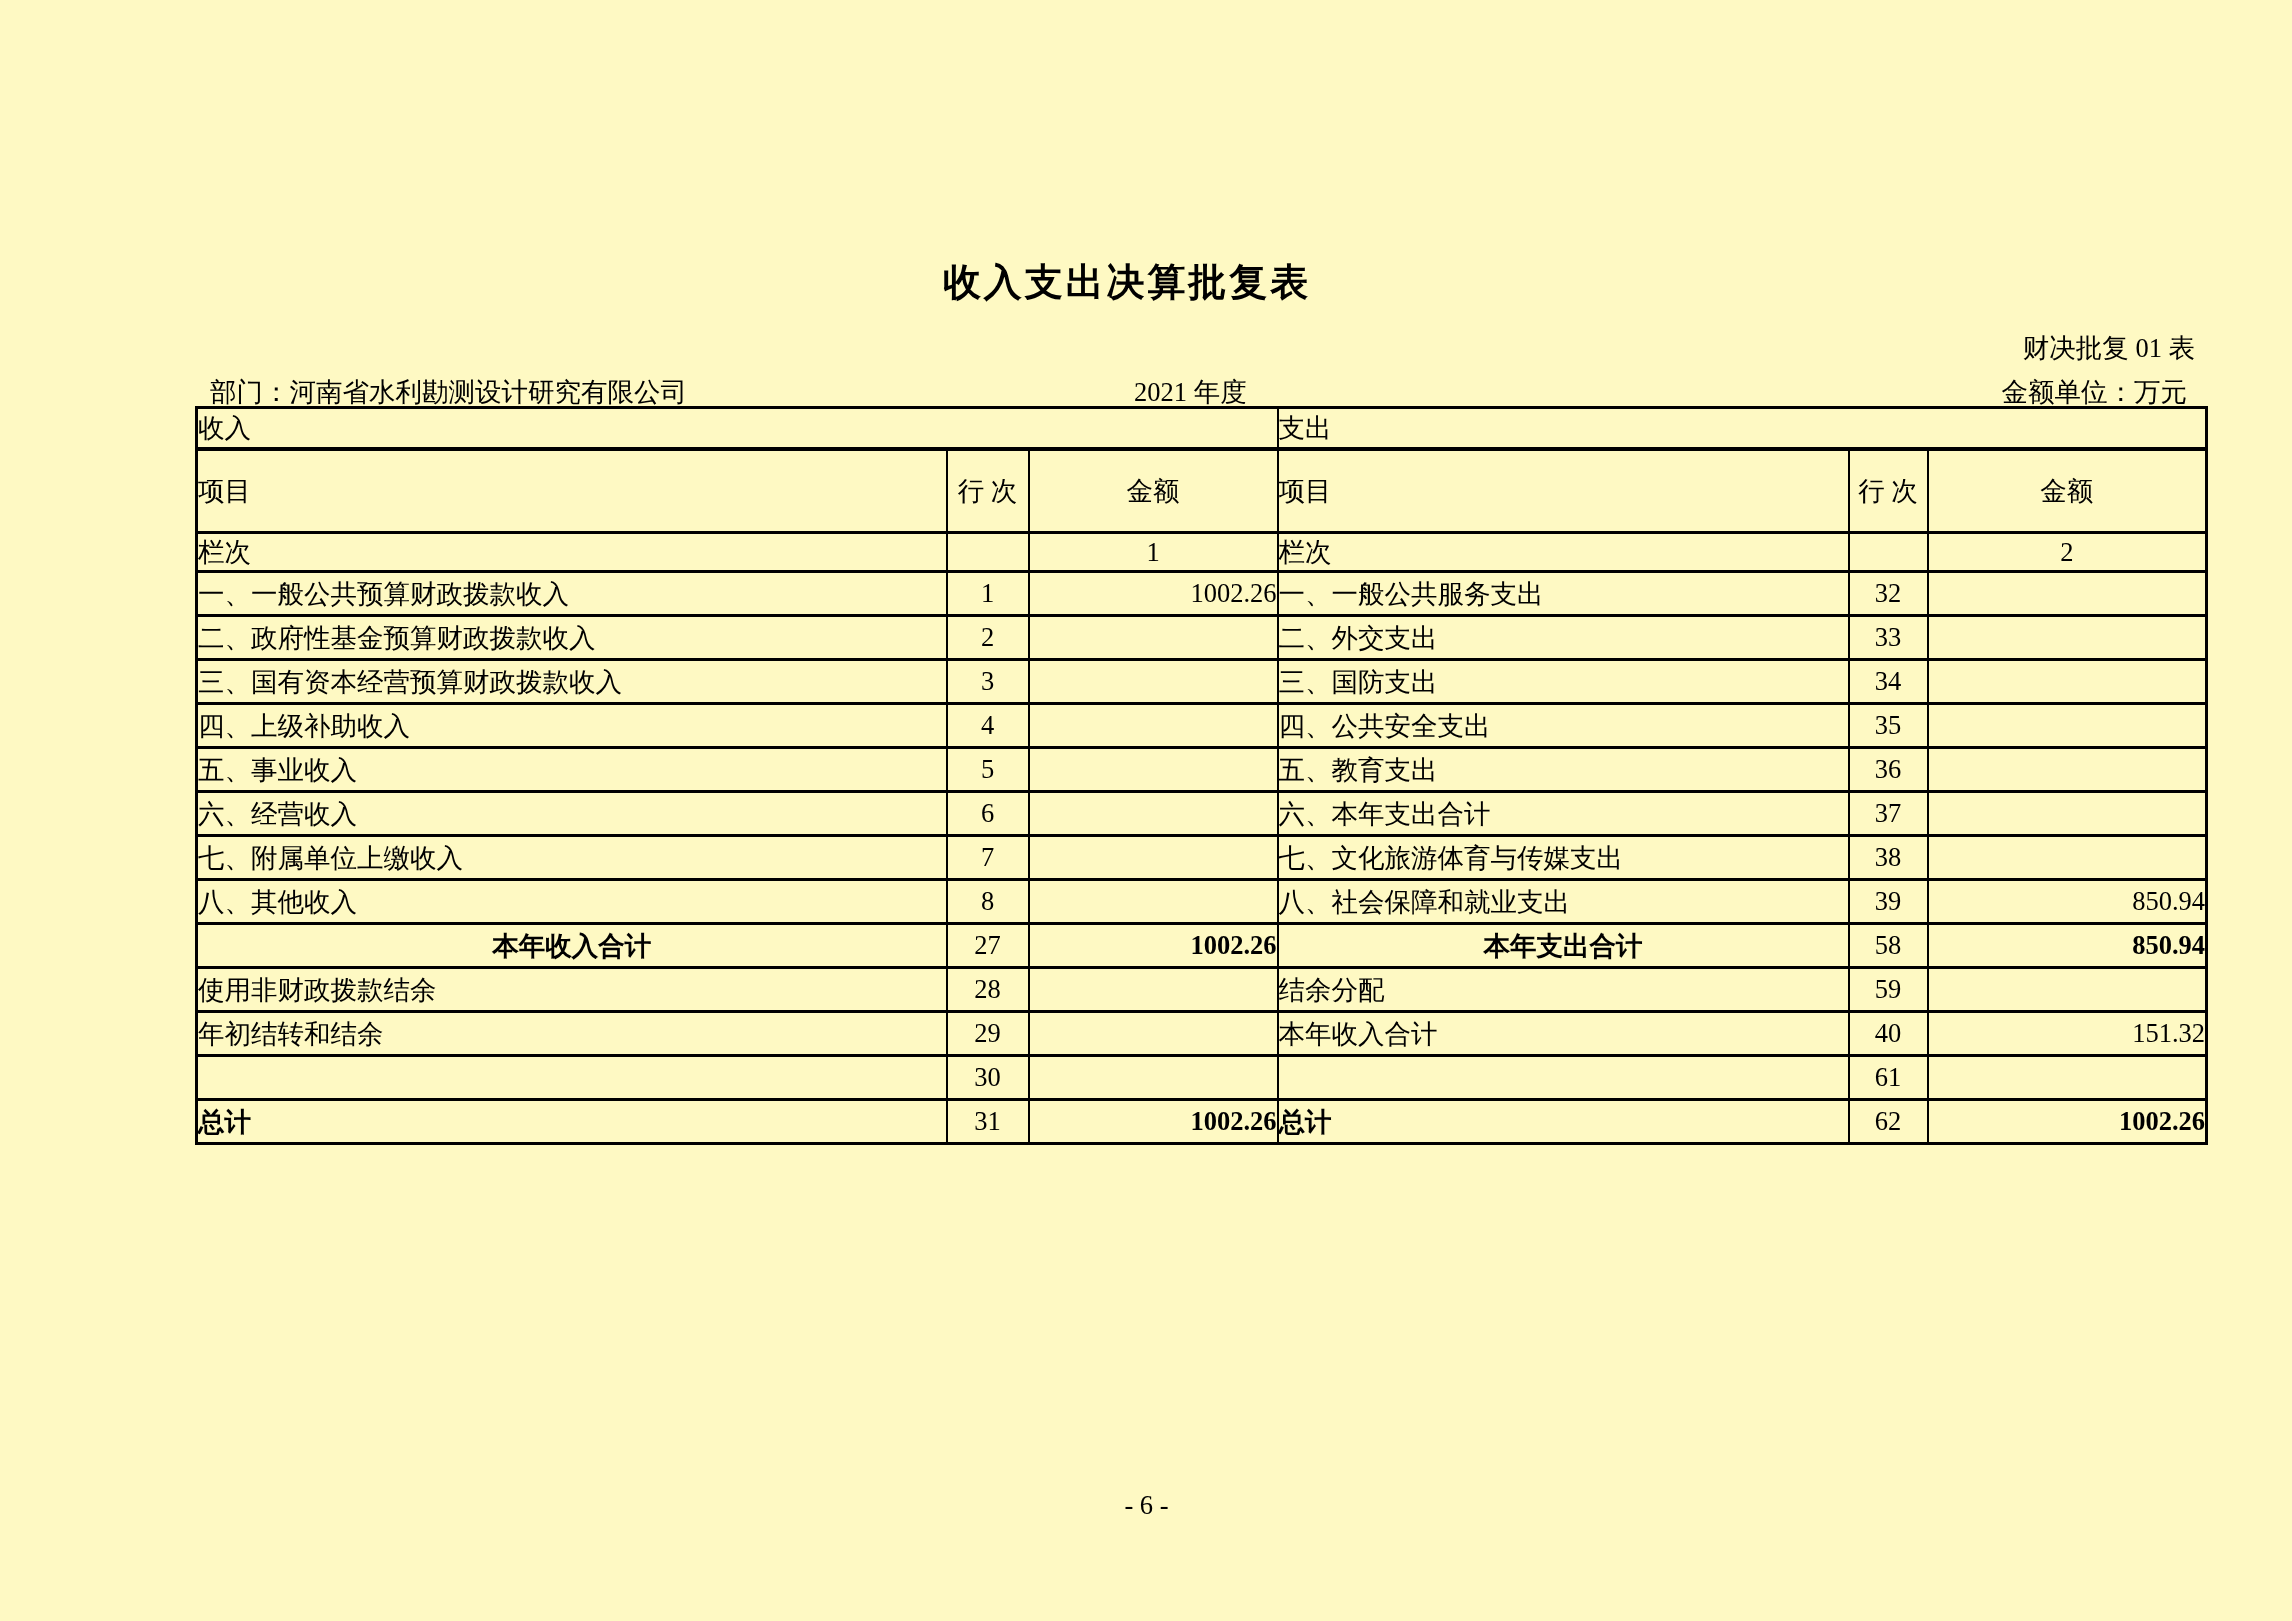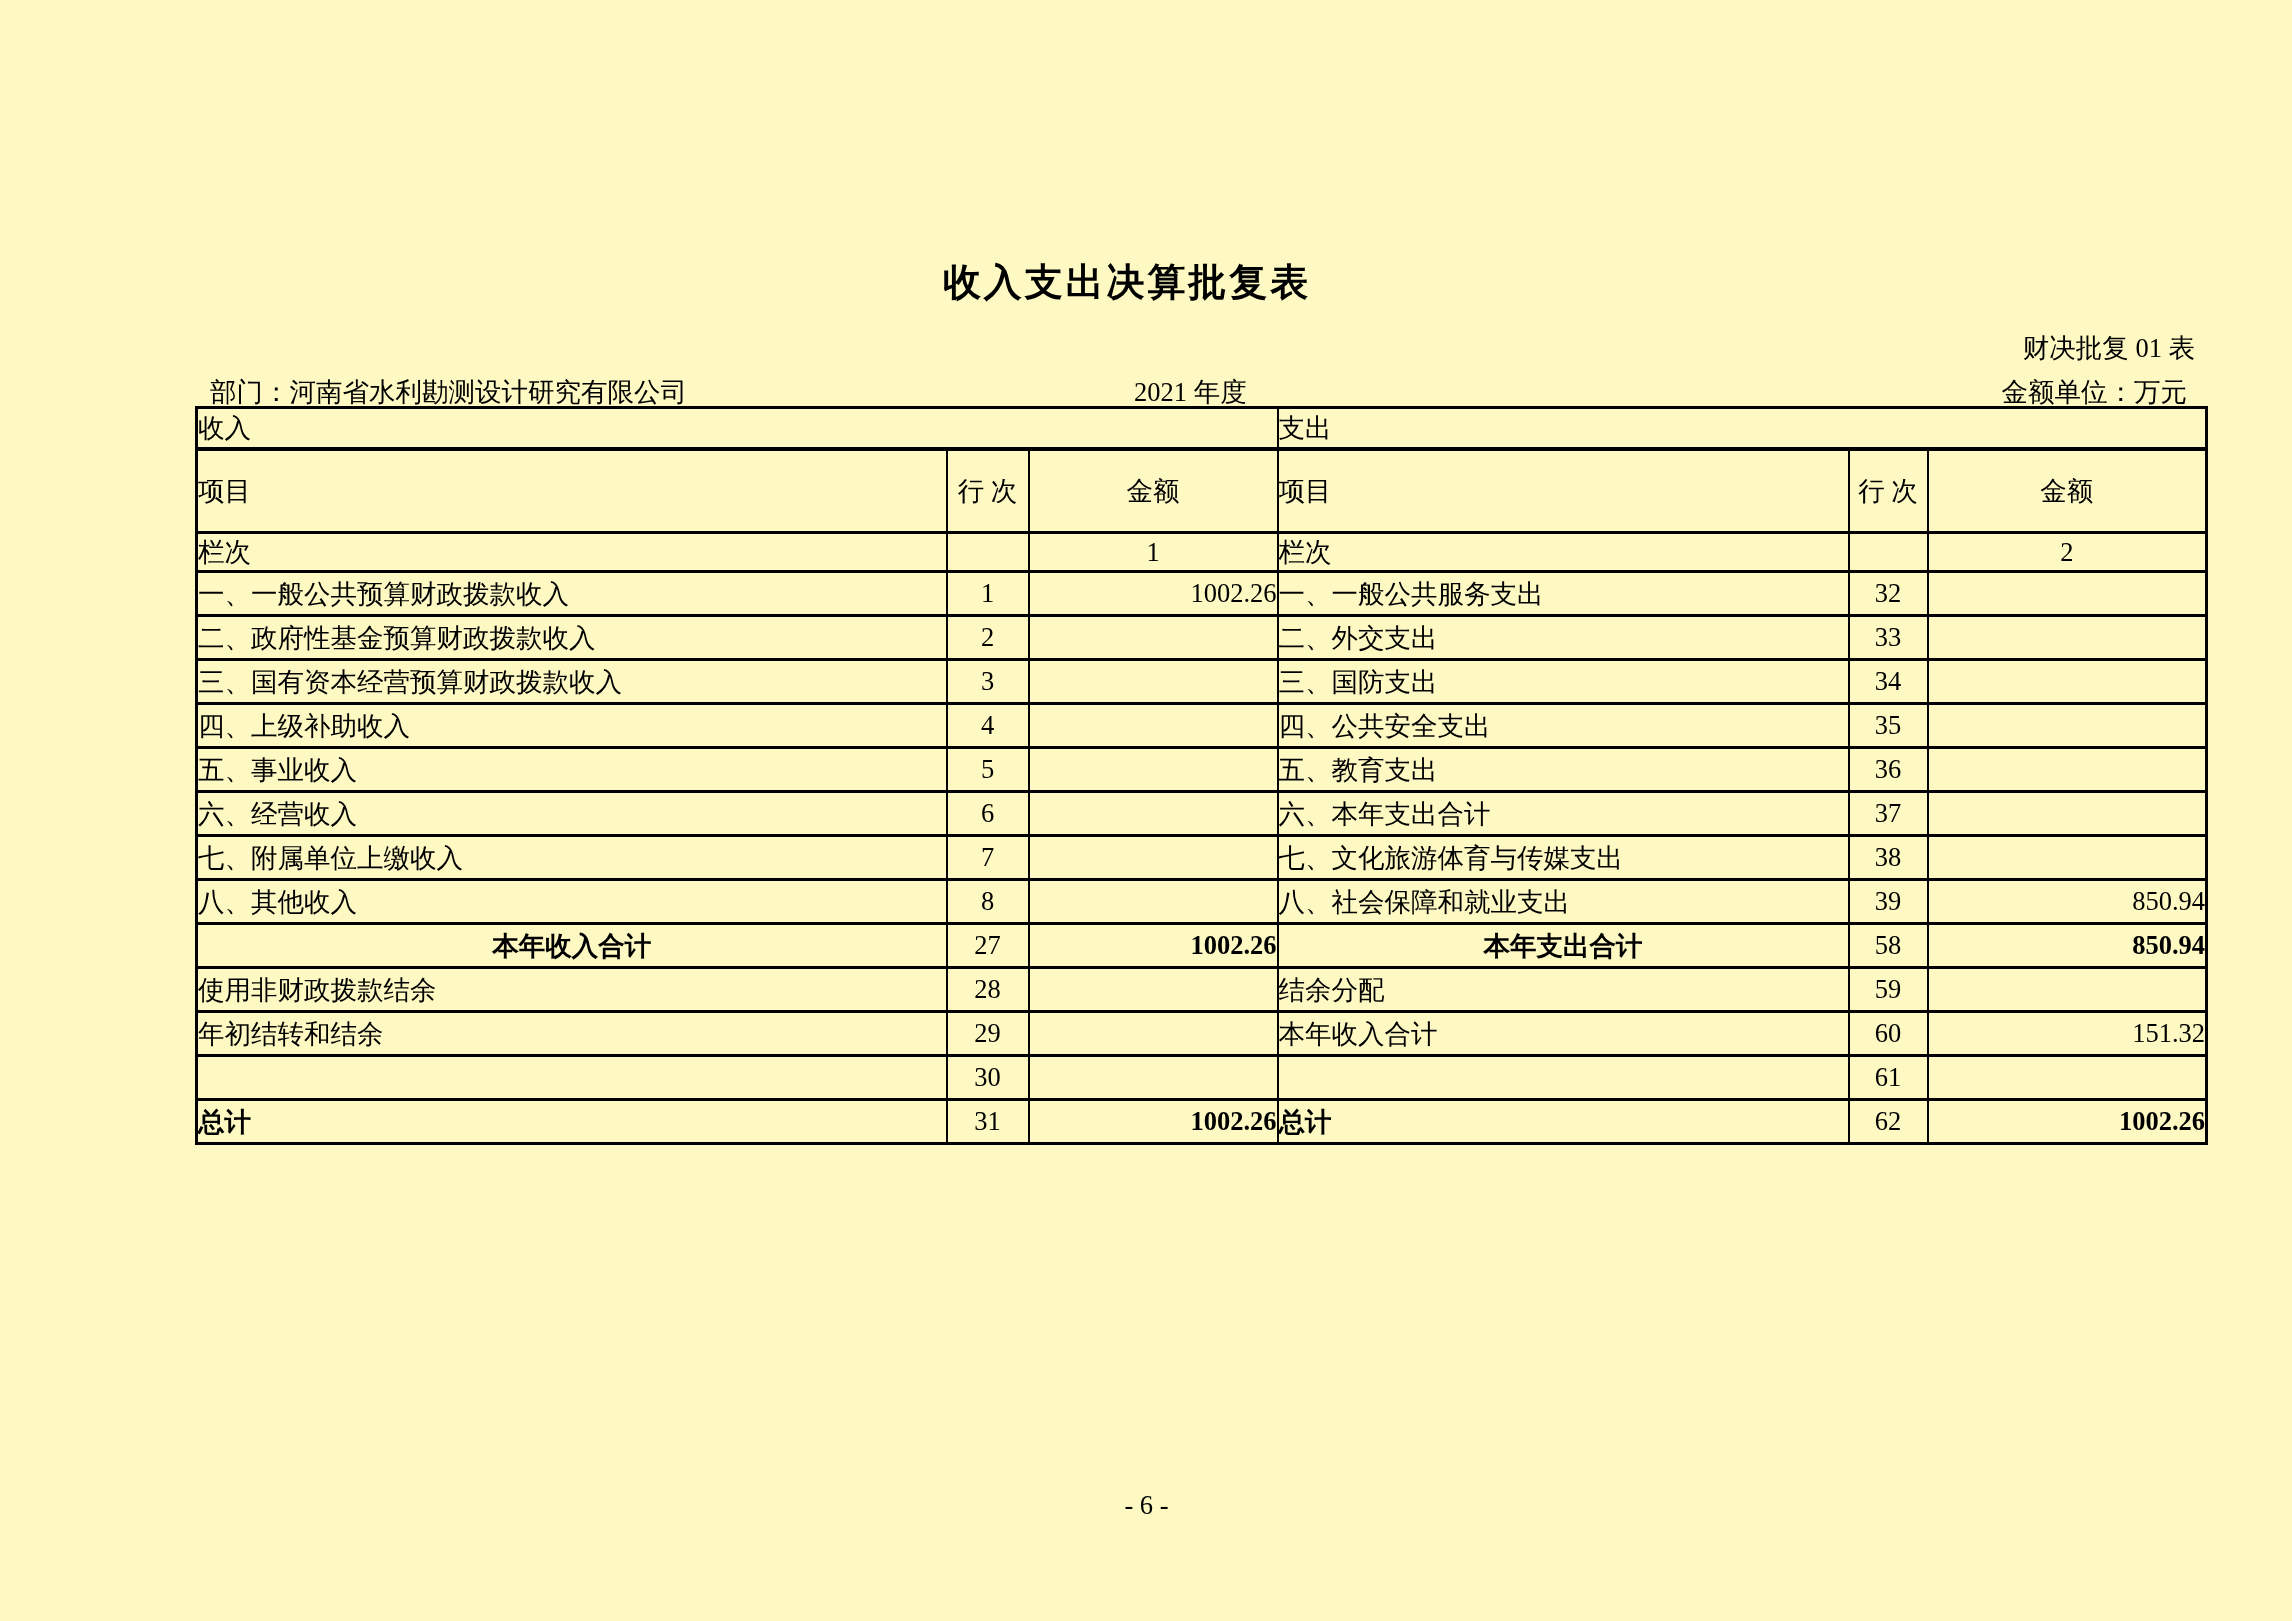--- a/index.html
+++ b/index.html
@@ -222,21 +222,21 @@
           <td class="amt mid"></td>
           <td class="item">结余分配</td>
           <td class="no">59</td>
           <td class="amt"></td>
         </tr>
         <tr class="data-row">
           <td class="item">年初结转和结余</td>
           <td class="no">29</td>
           <td class="amt mid"></td>
           <td class="item">本年收入合计</td>
-          <td class="no">60</td>
+          <td class="no">40</td>
           <td class="amt">151.32</td>
         </tr>
         <tr class="data-row">
           <td class="item"></td>
           <td class="no">30</td>
           <td class="amt mid"></td>
           <td class="item"></td>
           <td class="no">61</td>
           <td class="amt"></td>
         </tr>

